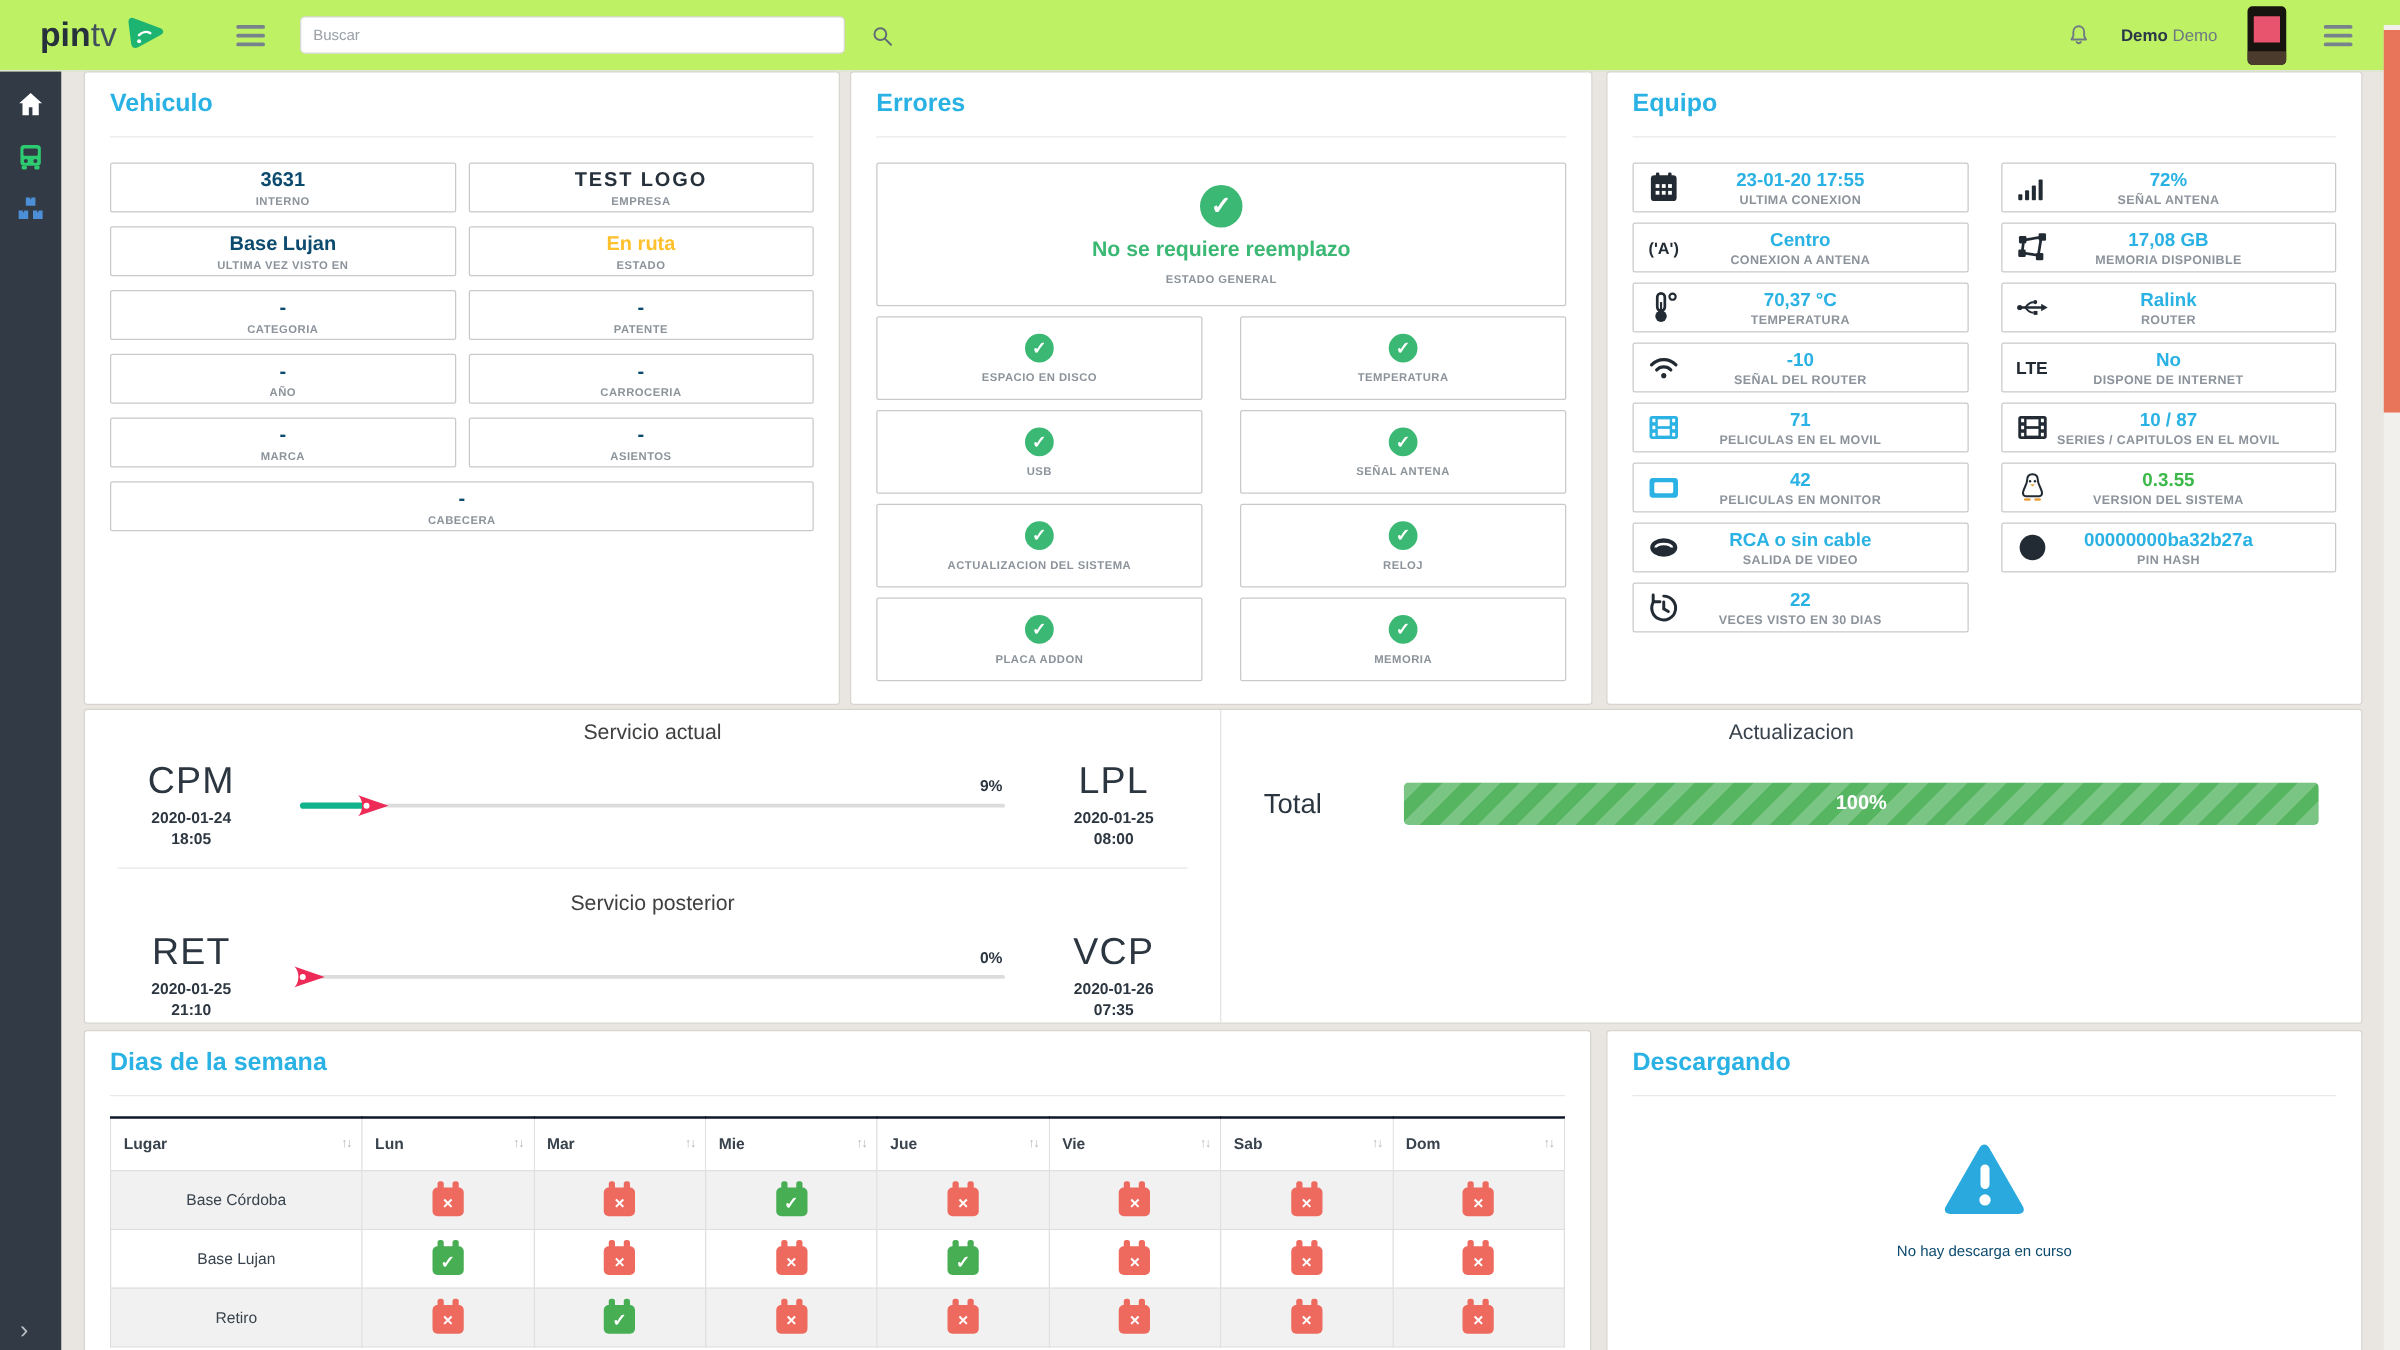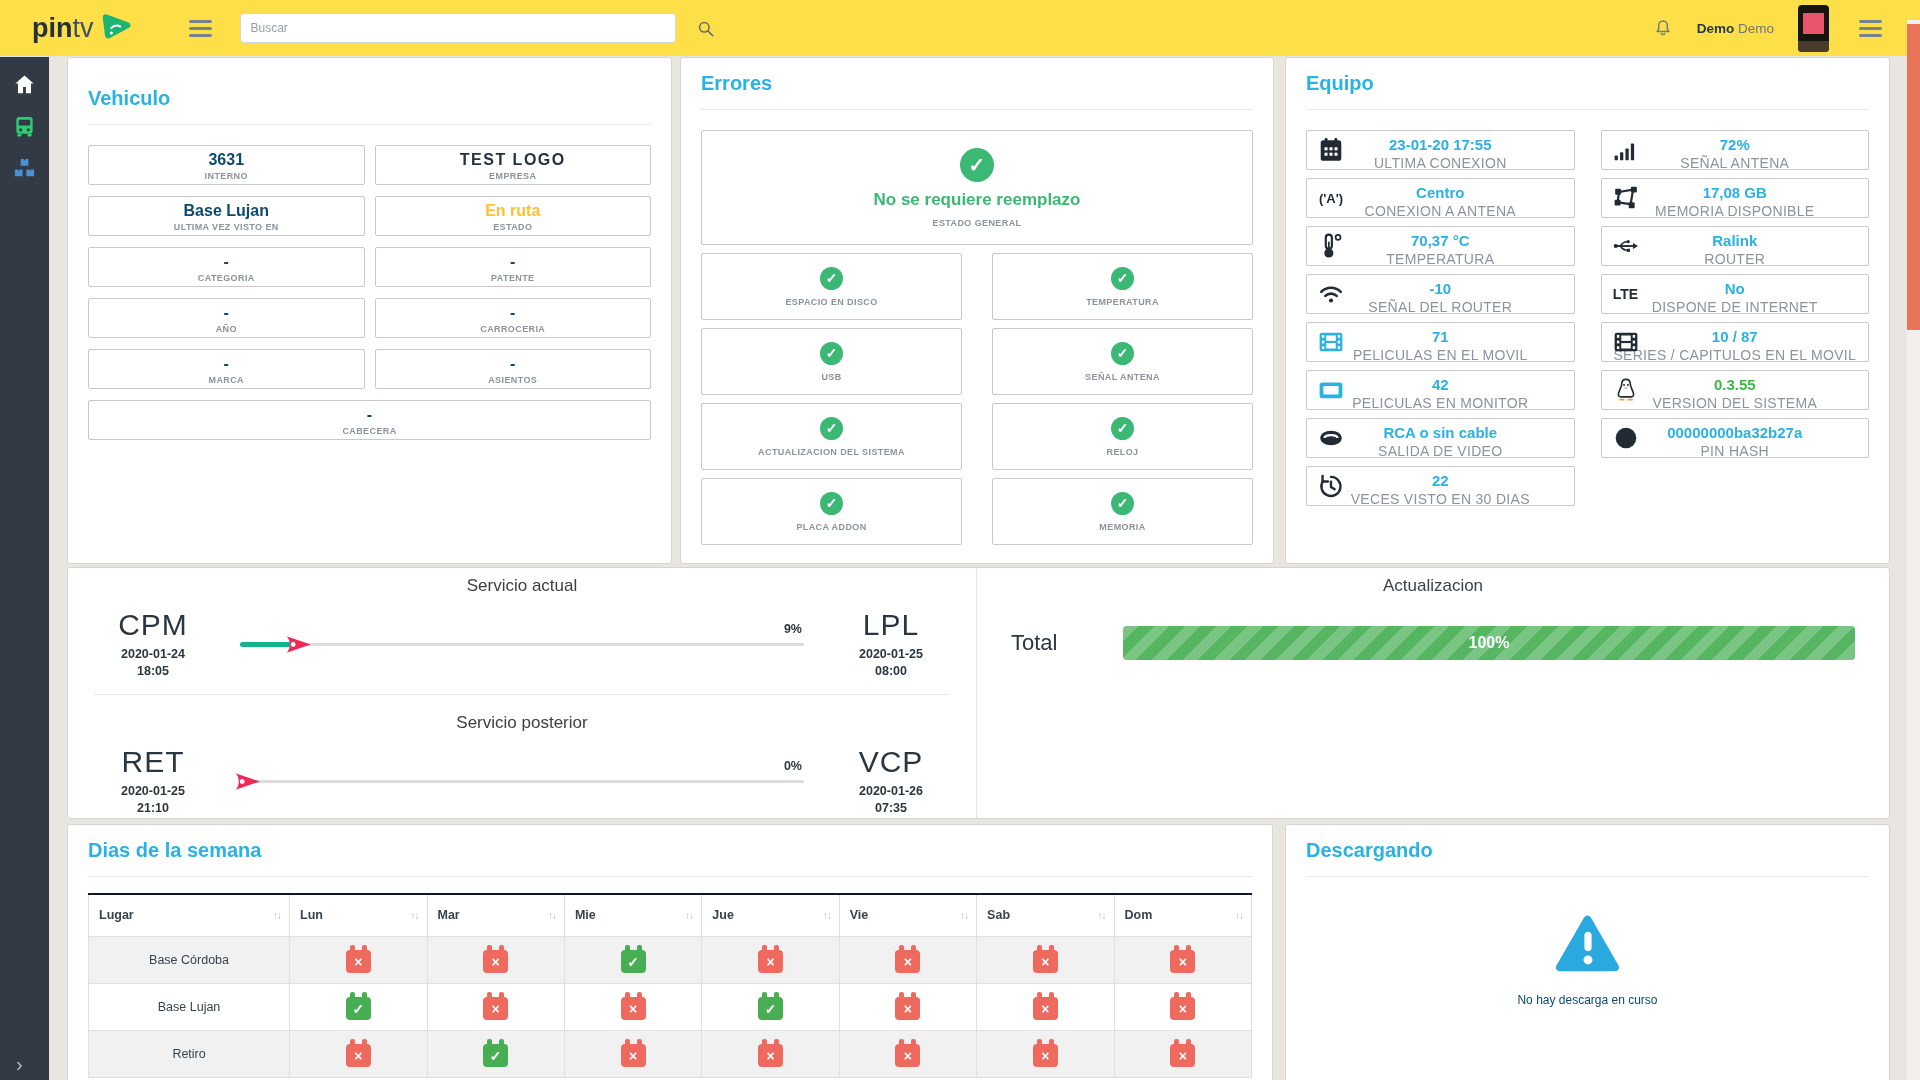--- a/index.html
+++ b/index.html
@@ -1,20 +1,20 @@
 <!DOCTYPE html>
 <html><head>
 <meta charset="utf-8">
 <style>
   * { box-sizing:border-box; margin:0; padding:0; }
   html,body { width:1920px; height:1080px; overflow:hidden; }
   body { background:#e9e6e1; font-family:"Liberation Sans",sans-serif; position:relative; }
 
   
-  .topbar { position:absolute; top:0; left:0; width:1920px; height:57px; background:#fde047;
+  .topbar { position:absolute; top:0; left:0; width:1920px; height:57px; background:#bef264;
             border-bottom:1px solid #e3e3e3; display:flex; align-items:center; z-index:5; }
   .logo { display:flex; align-items:center; margin-left:32px; cursor:pointer; }
   .logo-text { font-size:27px; color:#26313c; }
   .logo-text b { font-weight:800; }
   .logo-text span { font-weight:400; color:#41505c; }
   .logo-icon { width:34px; height:32px; margin-left:5px; display:inline-flex; }
   .hamburger { width:23px; display:flex; flex-direction:column; gap:4px; margin-left:56px; cursor:pointer; }
   .hamburger i { height:3px; background:#78828d; border-radius:2px; }
   .search-box { margin-left:28px; width:436px; height:30px; border:1px solid #d7d7d7; border-radius:4px;
                 background:#fff; display:flex; align-items:center; padding:0 10px; }
@@ -37,21 +37,21 @@
   .side-item { height:42px; display:flex; align-items:center; justify-content:center; cursor:pointer; }
   .side-item svg { width:23px; height:23px; }
   .sidebar { padding-top:8px; }
   .side-expand { position:absolute; bottom:4px; left:0; width:49px; text-align:left; padding-left:16px;
                  color:#b7bec5; font-size:20px; cursor:pointer; }
 
   
   .main { position:absolute; left:49px; top:57px; width:1871px; height:1023px; padding-left:18px; }
   .card { background:#fff; border:1px solid #d8d5d0; border-radius:3px; }
   .row1 { display:flex; }
-  #card-vehiculo { width:605px; height:507px; padding:29px 20px; }
+  #card-vehiculo { width:605px; height:507px; padding:14px 20px; }
   #card-errores  { width:594px; height:507px; margin-left:8px; padding:14px 20px; }
   #card-equipo   { width:605px; height:507px; margin-left:11px; padding:14px 20px; }
   .row2 { margin-top:3px; }
   #card-service-update { width:1823px; height:252px; display:flex; }
   .row3 { display:flex; margin-top:5px; }
   #card-dias { width:1206px; height:330px; padding:14px 20px; }
   #card-desc { width:605px;  height:330px; margin-left:12px; padding:14px 20px; }
 
   .panel-title { font-size:20px; font-weight:700; color:#29b2e3; }
   .panel-hr { border:0; border-top:1px solid #e9e9e9; margin-top:14px; }
@@ -80,21 +80,21 @@
   
   .q-grid { display:grid; grid-template-columns:1fr 1fr; grid-template-rows:repeat(8,40px);
             grid-auto-flow:column; column-gap:26px; row-gap:8px; margin-top:20px; }
   .q-cell { border:1px solid #c9c9c9; border-radius:2px; position:relative; text-align:center; padding-top:4px; }
   .q-icon { position:absolute; left:9px; top:50%; transform:translateY(-50%); width:30px; height:28px;
             display:flex; align-items:center; justify-content:center; }
   .q-icon svg { width:26px; height:26px; }
   .q-icon .txt { font-weight:800; font-size:14px; color:#222b33; white-space:nowrap; }
   .q-cell .val { font-size:15px; font-weight:700; color:#29b2e3; line-height:19px; }
   .q-cell .val.green { color:#3cb84a; }
-  .q-cell .lbl { font-size:14px; font-weight:400; color:#8c939b; letter-spacing:.3px; margin-top:1px; }
+  .q-cell .lbl { font-size:10px; font-weight:700; color:#8c939b; letter-spacing:.3px; margin-top:1px; }
 
   
   .service-half { width:908px; padding:8px 26px 0; }
   .update-half  { flex:1; border-left:1px solid #e3e3e3; padding:8px 34px 0; }
   .service-block { padding-bottom:12px; }
   .service-block + .service-block { border-top:1px solid #e8e8e8; padding-top:18px; }
   .sv-title { text-align:center; font-size:17px; color:#404040; }
   .sv-row { display:flex; align-items:center; margin-top:10px; height:76px; }
   .sv-end { width:118px; text-align:center; color:#2c3640; }
   .sv-code { font-size:30px; letter-spacing:1px; line-height:34px; }

